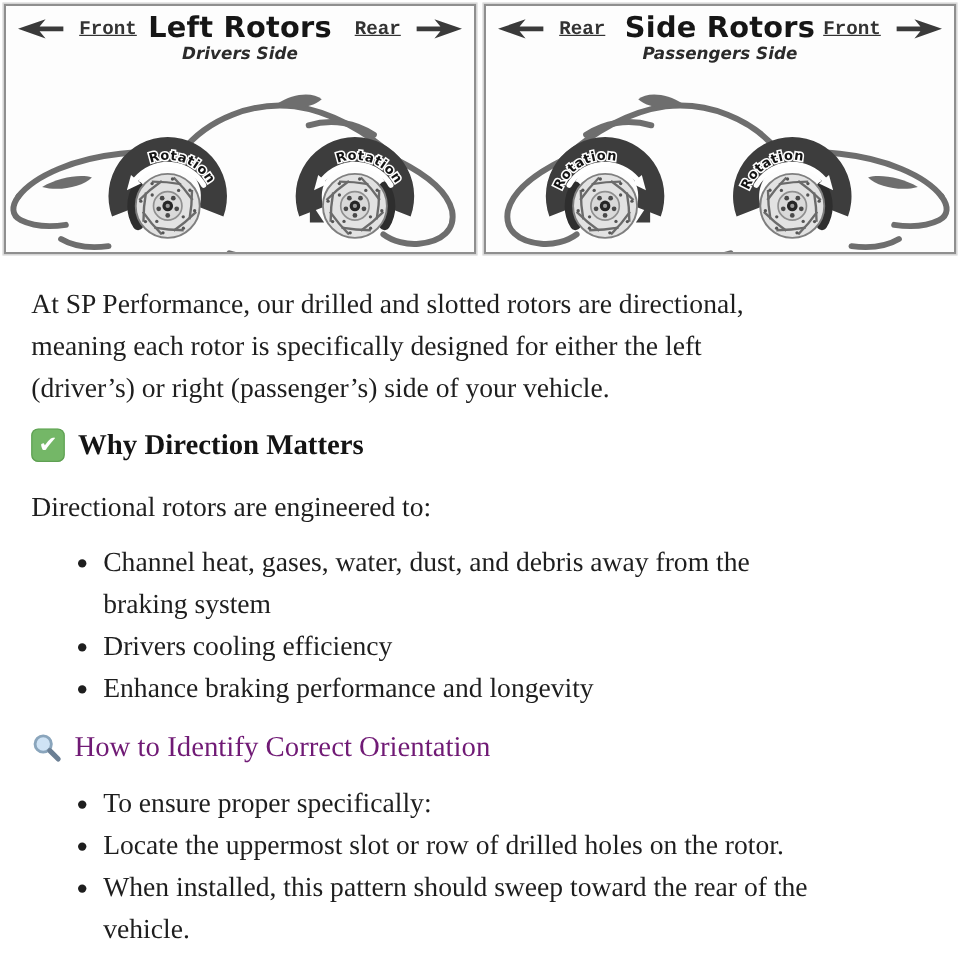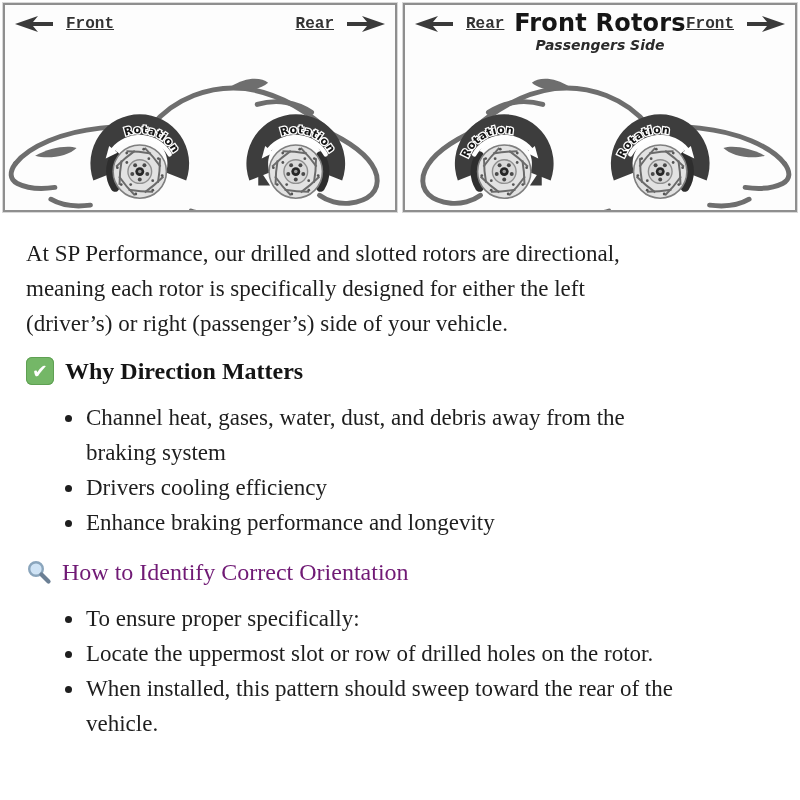--- a/index.html
+++ b/index.html
@@ -53,20 +53,24 @@
 
 <div class="diagram">
 
   <div class="panel">
     <div class="panel-header">
       <div class="dir dir-l">
         <svg width="38" height="18" viewBox="0 0 38 18">
           <polygon points="0,9 23,1 18,7 38,7 38,11 18,11 23,17" fill="#3a3a3a"></polygon>
         </svg>
         <span class="dir-label">Front</span>
+      </div>
+      <div class="titles">
+        <div class="panel-title">Left Rotors</div>
+        <div class="panel-sub">Drivers Side</div>
       </div>
       <div class="dir dir-r">
         <span class="dir-label">Rear</span>
         <svg width="38" height="18" viewBox="0 0 38 18">
           <polygon points="38,9 15,1 20,7 0,7 0,11 20,11 15,17" fill="#3a3a3a"></polygon>
         </svg>
       </div>
     </div>
 
     <svg class="car-svg" viewBox="0 0 390 158">
@@ -156,21 +160,21 @@
 
   <div class="panel">
     <div class="panel-header">
       <div class="dir dir-l">
         <svg width="38" height="18" viewBox="0 0 38 18">
           <polygon points="0,9 23,1 18,7 38,7 38,11 18,11 23,17" fill="#3a3a3a"></polygon>
         </svg>
         <span class="dir-label">Rear</span>
       </div>
       <div class="titles">
-        <div class="panel-title">Front Rotors</div>
+        <div class="panel-title">Side Rotors</div>
         <div class="panel-sub">Passengers Side</div>
       </div>
       <div class="dir dir-r">
         <span class="dir-label">Front</span>
         <svg width="38" height="18" viewBox="0 0 38 18">
           <polygon points="38,9 15,1 20,7 0,7 0,11 20,11 15,17" fill="#3a3a3a"></polygon>
         </svg>
       </div>
     </div>
 
@@ -198,20 +202,21 @@
 meaning each rotor is specifically designed for either the left
 (driver’s) or right (passenger’s) side of your vehicle.</p>
 
   <h2 class="h-why">
     <span class="check-badge">
       <span class="check-glyph">✔</span>
     </span>
     <span>Why Direction Matters</span>
   </h2>
 
+  <p class="prose lead">Directional rotors are engineered to:</p>
 
   <ul class="blist">
     <li><span class="li-text">Channel heat, gases, water, dust, and debris away from the
 braking system</span></li>
     <li><span class="li-text">Drivers cooling efficiency</span></li>
     <li><span class="li-text">Enhance braking performance and longevity</span></li>
   </ul>
 
   <h3 class="h-identify">
     <svg class="mag-icon" width="27" height="27" viewBox="0 0 27 27">

